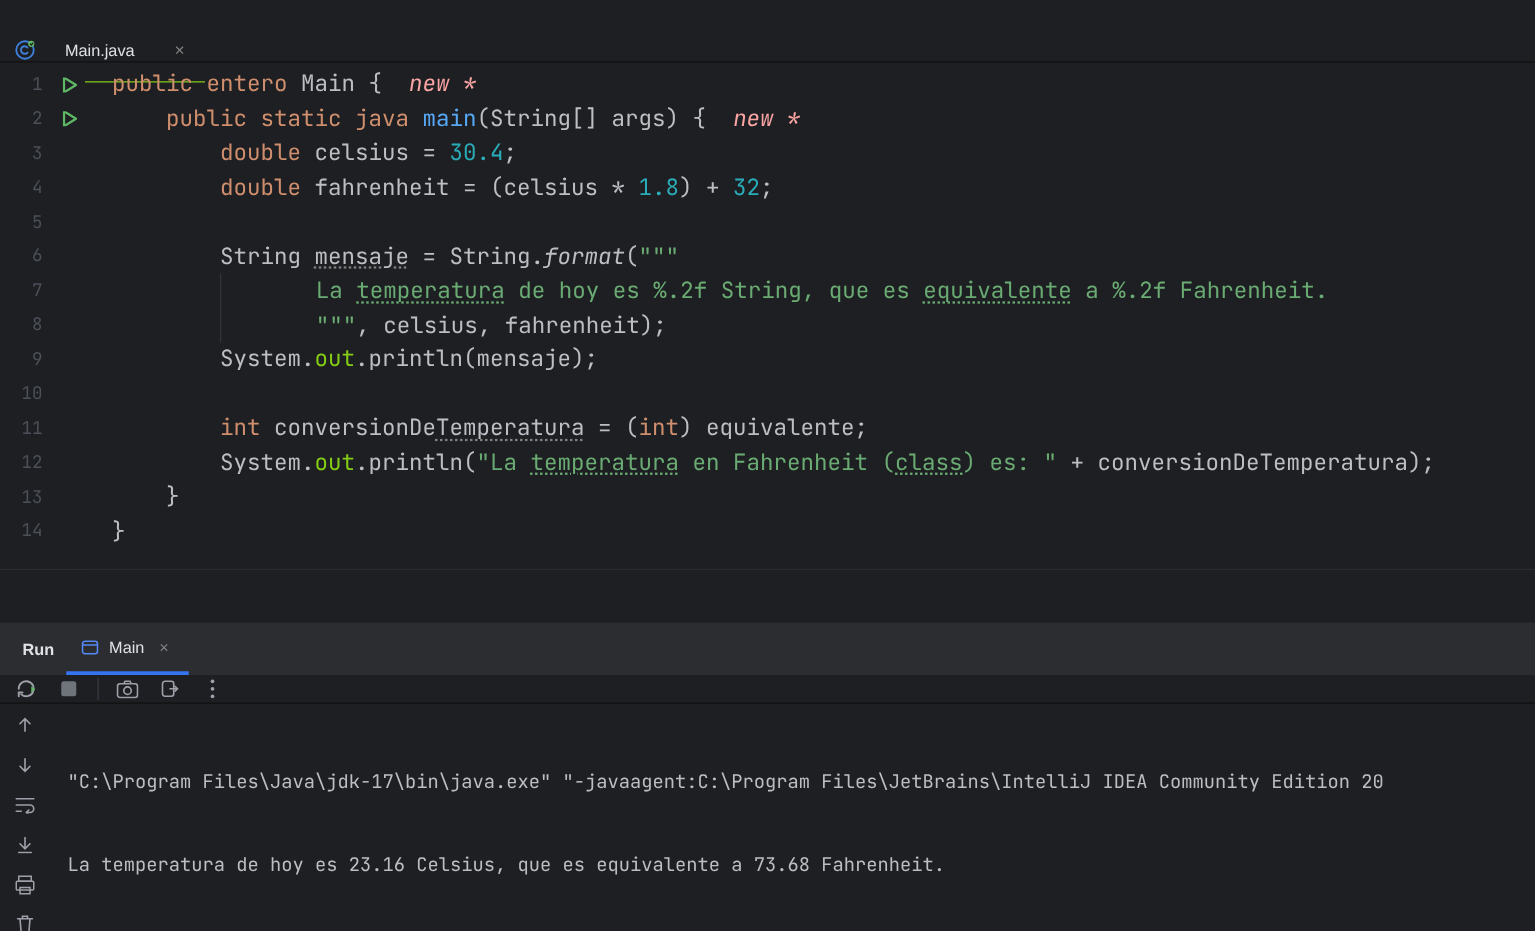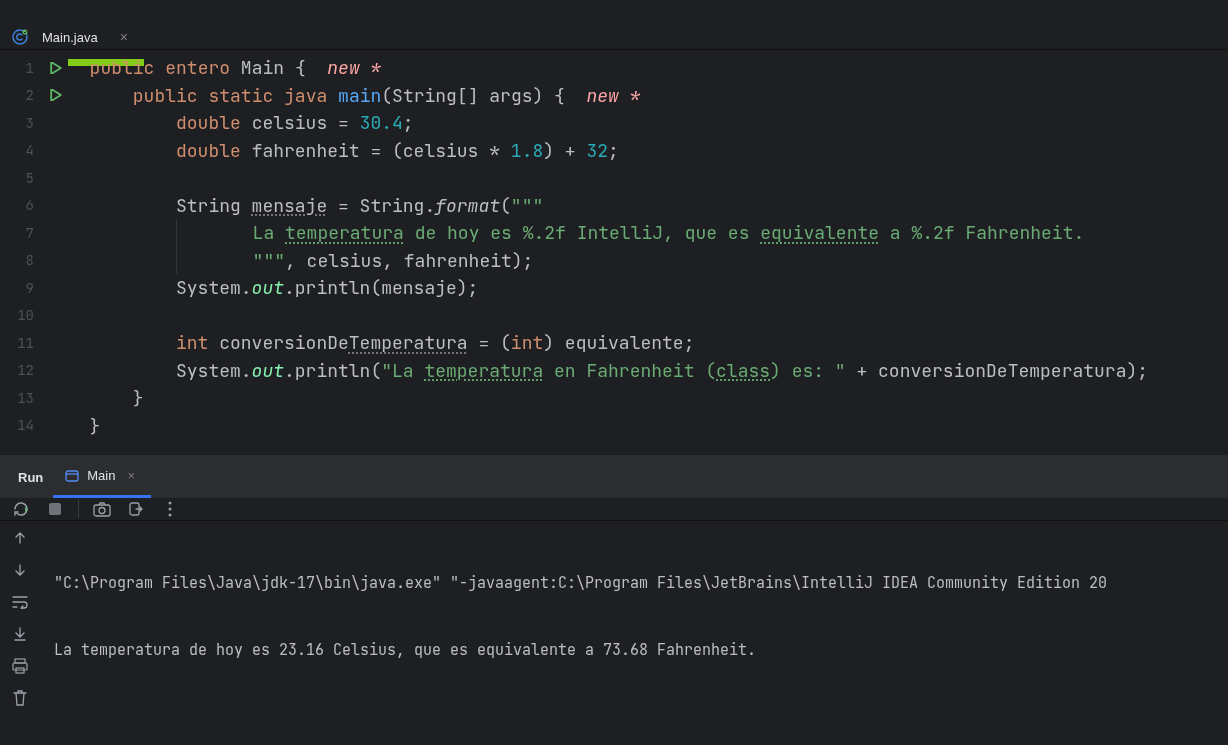--- a/index.html
+++ b/index.html
@@ -11,23 +11,23 @@
   overflow:hidden;
   display:flex; flex-direction:column;
 }
 
 .tabbar {
   height:50px;
   display:flex; align-items:center;
   border-bottom:1px solid #111;
 }
 .tab {
-  height:50px; display:flex; align-items:center; gap:14px;
+  height:50px; display:flex; align-items:center; gap:24px;
   padding:0 12px;
-  border-bottom:7px solid #84cc16;
+  border-bottom:1px solid #84cc16;
   cursor:pointer;
   margin-top:32px;
 }
 .tab-icon { width:16px; height:16px; }
 .tab-label { color:#dfe1e5; font-size:13px; }
 .tab-close { color:#808080; font-size:14px; margin-left:4px; padding:0 4px; cursor:pointer; }
 
 .editor { flex:1 1 auto; display:flex; overflow:hidden; }
 .gutter {
   width:68px;
@@ -44,30 +44,30 @@
   padding-top:4px;
   font-family:"JetBrains Mono",Consolas,monospace;
   font-size:18px;
   overflow:hidden;
 }
 .line { height:27.5px; display:flex; align-items:center; white-space:pre; }
 .kw { color:#cf8e6d; }
 .num { color:#2aacb8; }
 .str { color:#6aab73; }
 .fnname { color:#56a8f5; }
-.field { color:#86efac; font-style:italic; }
+.field { color:#84cc16; }
 .ital { font-style:italic; color:#bcbec4; }
 .hint { color:#fca5a5; font-style:italic; }
 .underline { text-decoration:underline dotted #6aab73; text-underline-offset:3px; }
 .underline-g { text-decoration:underline dotted #808080; text-underline-offset:3px; }
 .txt { color:#bcbec4; }
 .indent-guide { border-left:1px solid #313438; display:inline-block; height:100%; }
 
 .run-panel { height:290px; background:#1e1f22; display:flex; flex-direction:column; border-top:1px solid #2b2d30; }
-.run-tabs { height:52px; display:flex; align-items:center; background:#2b2d30; padding-left:8px; }
+.run-tabs { height:52px; display:flex; align-items:center; background:#2b2d30; padding-left:8px;margin-top:42px; }
 .run-label { font-weight:600; font-size:13px; color:#dfe1e5; padding:0 10px; }
 .run-tab { display:flex; align-items:center; gap:8px; height:42px; padding:0 12px; border-bottom:3px solid #3574f0; cursor:pointer; }
 .run-tab-icon { width:14px; height:14px; }
 .run-tab-label { font-size:13px; color:#dfe1e5; }
 .run-tab-close { color:#808080; font-size:13px; padding:0 4px; cursor:pointer; }
 .run-toolbar { height:38px; display:flex; align-items:center; gap:12px; padding-left:10px; border-bottom:1px solid #111; }
 .rt-btn { width:22px; height:22px; display:flex; align-items:center; justify-content:center; color:#9da0a8; cursor:pointer; }
 .rt-sep { width:1px; height:18px; background:#393b40; }
 .run-body { flex:1; display:flex; }
 .run-side { width:40px; display:flex; flex-direction:column; align-items:center; gap:10px; padding-top:6px; }
@@ -169,21 +169,21 @@
       </div>
   </div>
 
   <div class="code">
     <div class="line"><span>  </span><span class="kw">public</span><span> </span><span class="kw">entero</span><span> </span><span class="txt">Main</span><span> </span><span class="txt">{</span><span>  </span><span class="hint">new *</span></div>
     <div class="line"><span>      </span><span class="kw">public</span><span> </span><span class="kw">static</span><span> </span><span class="kw">java</span><span> </span><span class="fnname">main</span><span class="txt">(String[] args) {</span><span>  </span><span class="hint">new *</span></div>
     <div class="line"><span>          </span><span class="kw">double</span><span> </span><span class="txt">celsius = </span><span class="num">30.4</span><span class="txt">;</span></div>
     <div class="line"><span>          </span><span class="kw">double</span><span> </span><span class="txt">fahrenheit = (celsius * </span><span class="num">1.8</span><span class="txt">) + </span><span class="num">32</span><span class="txt">;</span></div>
     <div class="line"></div>
     <div class="line"><span>          </span><span class="txt">String </span><span class="txt underline-g">mensaje</span><span class="txt"> = String.</span><span class="ital">format</span><span class="txt">(</span><span class="str">"""</span></div>
-    <div class="line"><span>          </span><span class="indent-guide"></span><span>       </span><span class="str">La </span><span class="str underline">temperatura</span><span class="str"> de hoy es %.2f IntelliJ, que es </span><span class="str underline">equivalente</span><span class="str"> a %.2f Fahrenheit.</span></div>
+    <div class="line"><span>          </span><span class="indent-guide"></span><span>       </span><span class="str">La </span><span class="str underline">temperatura</span><span class="str"> de hoy es %.2f String, que es </span><span class="str underline">equivalente</span><span class="str"> a %.2f Fahrenheit.</span></div>
     <div class="line"><span>          </span><span class="indent-guide"></span><span>       </span><span class="str">"""</span><span class="txt">, celsius, fahrenheit);</span></div>
     <div class="line"><span>          </span><span class="txt">System.</span><span class="field">out</span><span class="txt">.println(mensaje);</span></div>
     <div class="line"></div>
     <div class="line"><span>          </span><span class="kw">int</span><span class="txt"> conversionDe</span><span class="txt underline-g">Temperatura</span><span class="txt"> = (</span><span class="kw">int</span><span class="txt">) equivalente;</span></div>
     <div class="line"><span>          </span><span class="txt">System.</span><span class="field">out</span><span class="txt">.println(</span><span class="str">"La </span><span class="str underline">temperatura</span><span class="str"> en Fahrenheit (</span><span class="str underline">class</span><span class="str">) es: "</span><span class="txt"> + conversionDeTemperatura);</span></div>
     <div class="line"><span>      </span><span class="txt">}</span></div>
     <div class="line"><span>  </span><span class="txt">}</span></div>
   </div>
 </div>
 

